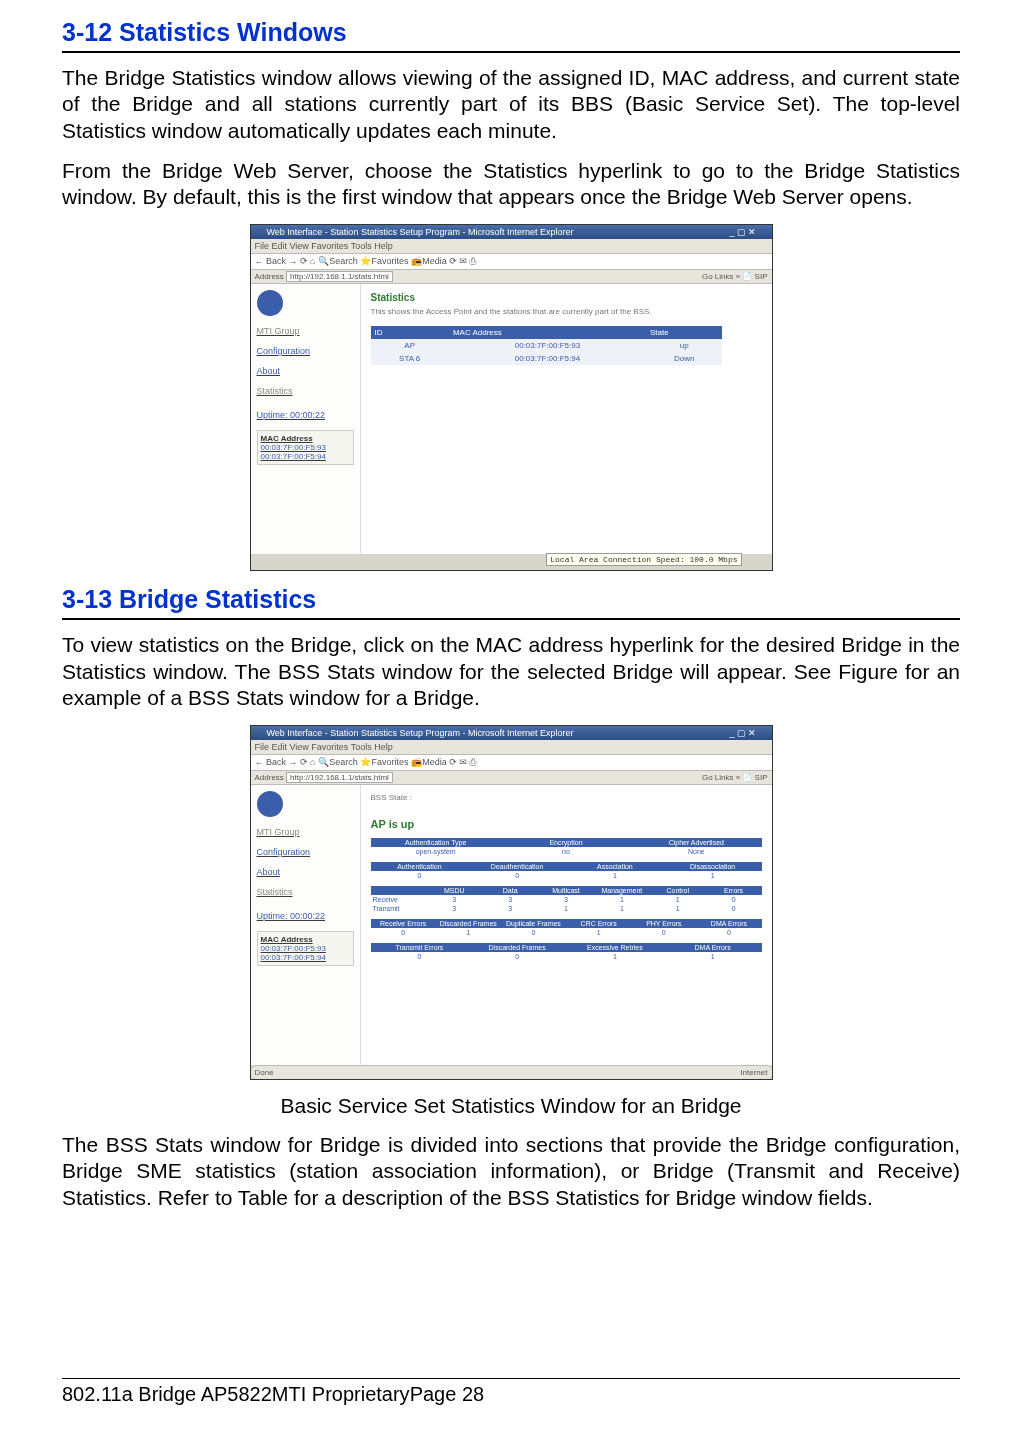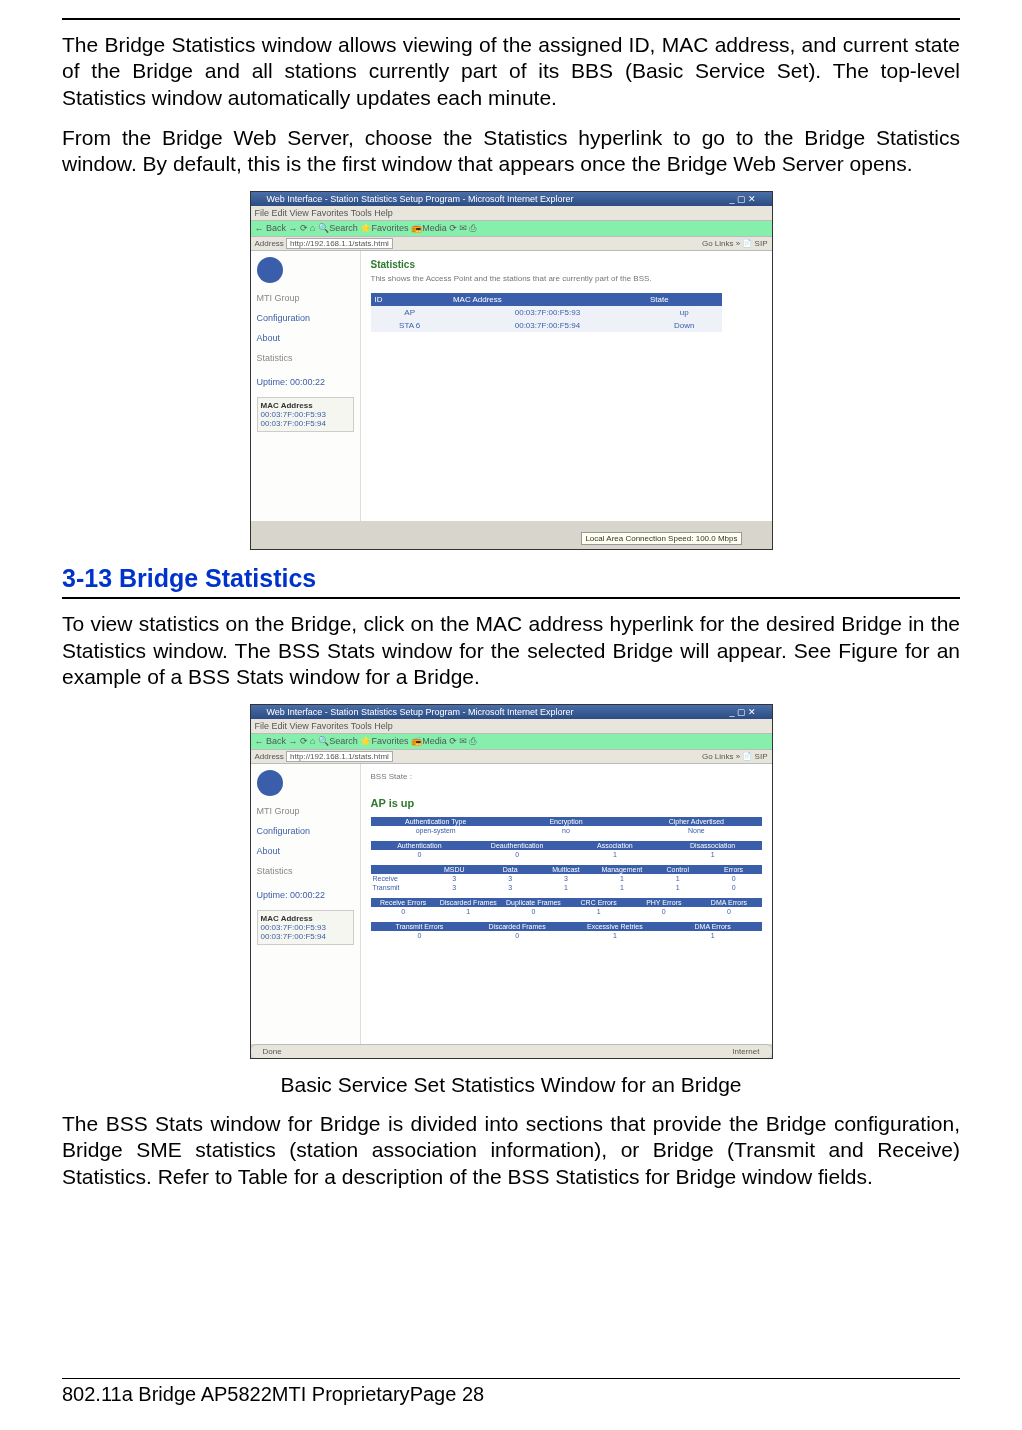--- a/index.html
+++ b/index.html
@@ -63,21 +63,21 @@
     justify-content: space-between;
   }
   .ss-menubar {
     background: #e8e6dc;
     padding: 2px 4px;
     font-size: 9px;
     color: #555;
     border-bottom: 1px solid #bbb;
   }
   .ss-toolbar {
-    background: #86efac;
+    background: #ffffff;
     padding: 2px 4px;
     font-size: 9px;
     color: #555;
     border-bottom: 1px solid #bbb;
   }
   .ss-addr {
     background: #e8e6dc;
     padding: 2px 4px;
     font-size: 8px;
     color: #555;
@@ -90,20 +90,21 @@
     background: #fff;
     height: 270px;
   }
   .ss-side {
     width: 110px;
     background: #fdfdfb;
     border-right: 1px solid #ddd;
     padding: 6px 6px;
     box-sizing: border-box;
     font-size: 9px;
+    text-decoration: underline;
   }
   .ss-logo {
     width: 26px;
     height: 26px;
     background: #3a5ea9;
     border-radius: 50%;
     margin-bottom: 6px;
   }
   .ss-sidelink {
     color: #3a5ea9;
@@ -151,37 +152,38 @@
     font-weight: normal;
   }
   .ss-table td {
     background: #eef1f8;
     color: #3a5ea9;
     padding: 2px 4px;
     text-align: center;
   }
   .ss-tray {
     position: relative;
-    height: 28px;
+    height: 16px;
+    font-family: Liberation Mono, monospace;
   }
   .ss-tooltip {
     position: absolute;
     right: 30px;
     bottom: 4px;
     background: #fffff0;
     border: 1px solid #999;
     font-size: 8px;
     padding: 1px 3px;
     color:#333;
   }
   .ss-status {
     background: #e8e6dc;
     border-top:1px solid #bbb;
     font-size:8px;
-    padding:2px 12px;
+    padding:2px 4px;
     display:flex;
     justify-content:space-between;
     color:#555;
     border-radius:6px;
   }
   
   .ss2-body {
     height: 280px;
   }
   .ss-up {
@@ -222,20 +224,21 @@
   .footer-row {
     display: flex;
     font-size: 20px;
   }
 </style>
 </head>
 <body>
 
 <div class="page">
 
+  <h2 class="section-heading">3-12 Statistics Windows</h2>
   <hr class="rule">
 
   <p class="body-text">The Bridge Statistics window allows viewing of the assigned ID, MAC address, and current state of the Bridge and all stations currently part of its BBS (Basic Service Set). The top-level Statistics window automatically updates each minute.</p>
   <p class="body-text">From the Bridge Web Server, choose the Statistics hyperlink to go to the Bridge Statistics window. By default, this is the first window that appears once the Bridge Web Server opens.</p>
 
   <div class="screenshot-wrap">
     <div class="screenshot">
       <div class="ss-titlebar">
         <span>Web Interface - Station Statistics Setup Program - Microsoft Internet Explorer</span>
         <span>_ ▢ ✕</span>

